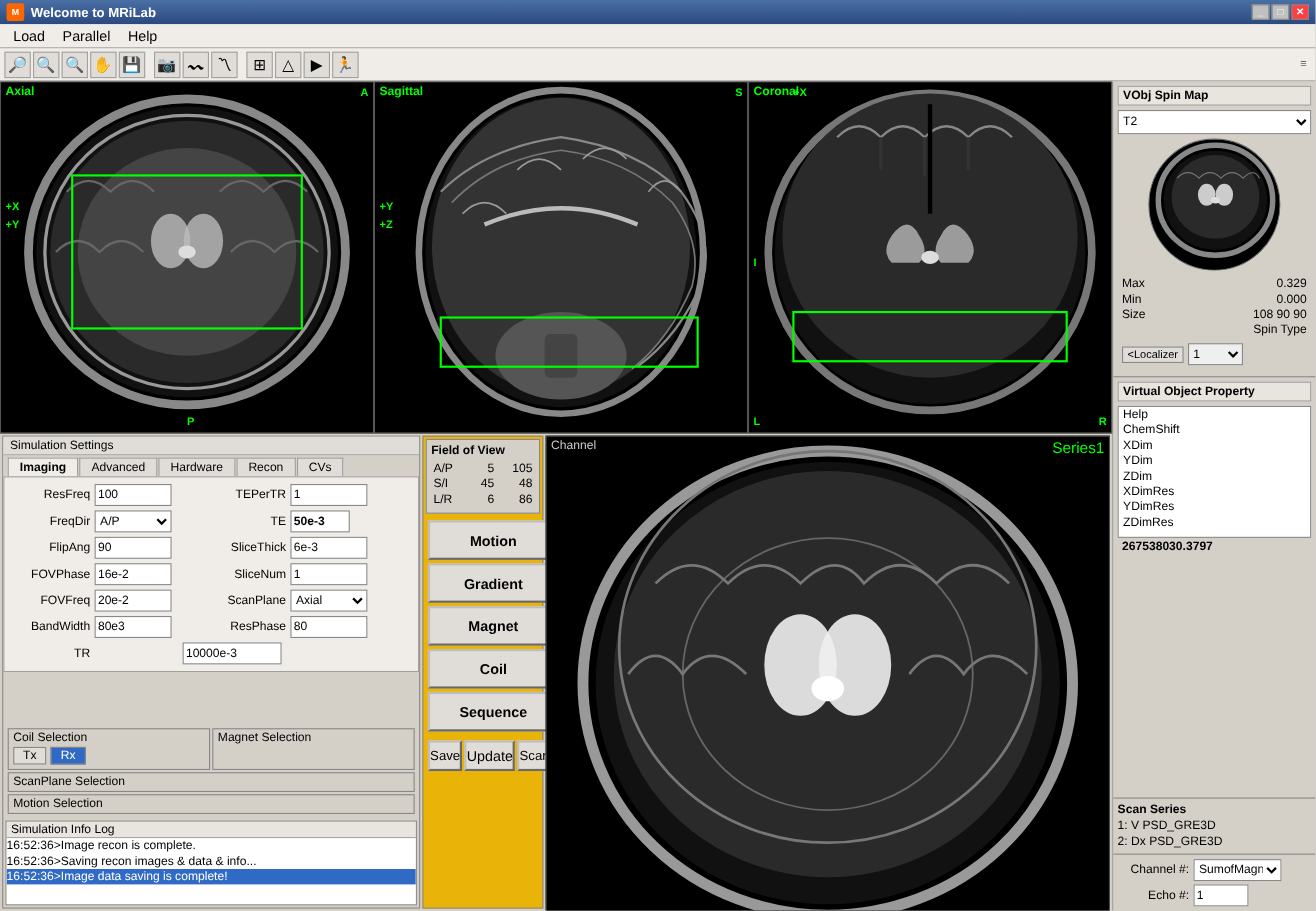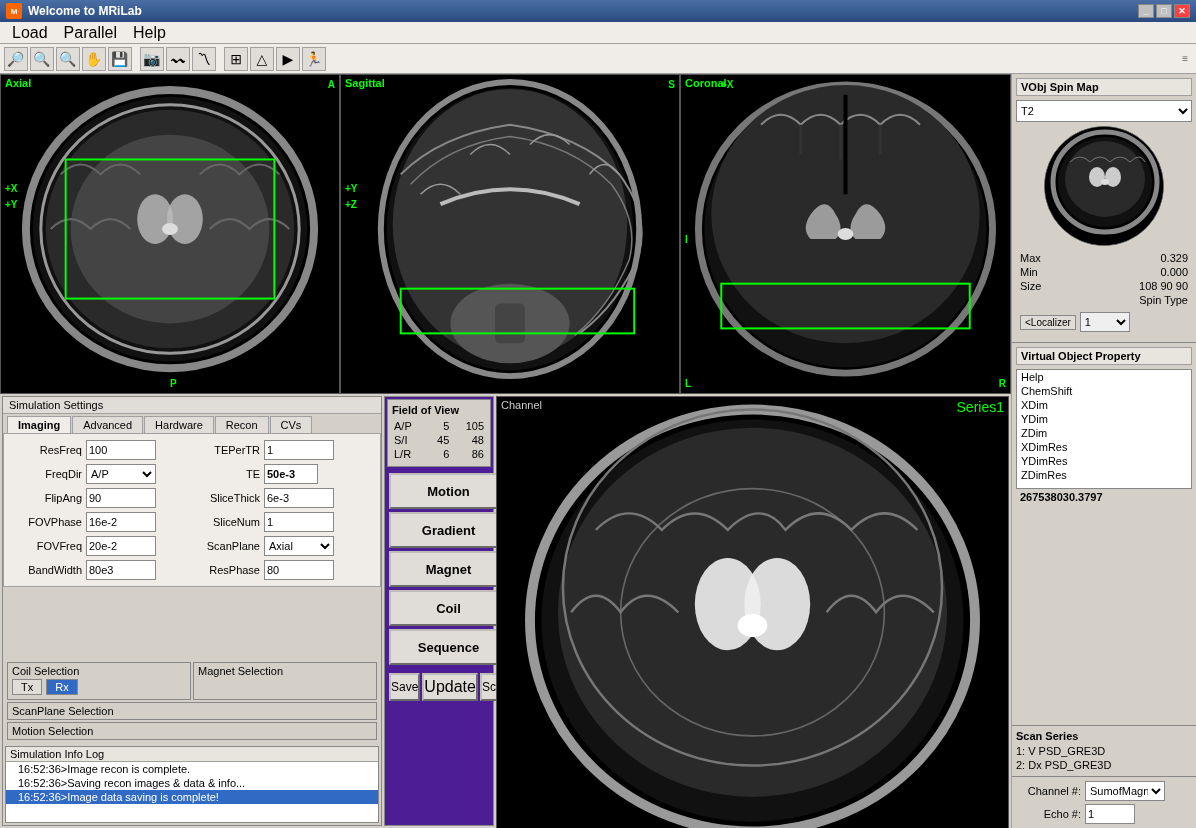--- a/index.html
+++ b/index.html
@@ -8,21 +8,21 @@
     
     #titlebar { background: linear-gradient(to bottom, #4a6fa5, #2a4a7f); color: white; height: 22px; display: flex; align-items: center; padding: 0 6px; font-size: 12px; font-weight: bold; }
     #titlebar .title-icon { width: 16px; height: 16px; background: #ff6600; border-radius: 2px; margin-right: 6px; display: flex; align-items: center; justify-content: center; font-size: 8px; color: white; }
     #titlebar .title-text { flex: 1; }
     #titlebar .title-controls { display: flex; gap: 2px; }
     #titlebar .title-btn { width: 16px; height: 14px; background: #c0c0c0; border: 1px solid #888; font-size: 9px; display: flex; align-items: center; justify-content: center; cursor: pointer; }
     #titlebar .title-btn.close { background: #ff4040; }
 
     
     #menubar { background: #f0ede8; border-bottom: 1px solid #a0a0a0; height: 22px; display: flex; align-items: center; padding: 0 4px; }
-    .menu-item { padding: 2px 8px; cursor: pointer; font-size: 16px; }
+    .menu-item { padding: 2px 8px; cursor: pointer; font-size: 13px; }
 
     
     #toolbar { background: #f0ede8; border-bottom: 1px solid #a0a0a0; height: 30px; display: flex; align-items: center; padding: 2px 4px; gap: 2px; }
     .toolbar-btn { width: 24px; height: 24px; background: #e0ddd8; border: 1px solid #a0a0a0; display: flex; align-items: center; justify-content: center; cursor: pointer; font-size: 14px; }
     .toolbar-separator { width: 4px; height: 24px; }
     .toolbar-end { margin-left: auto; font-size: 10px; color: #666; padding-right: 4px; }
     
     .mri-panel { background: #000; border: 1px solid #555; position: relative; }
     .mri-panel .panel-label { position: absolute; top: 2px; left: 4px; color: #00ff00; font-size: 11px; font-weight: bold; z-index: 10; }
     .mri-panel .axis-label { position: absolute; color: #00ff00; font-size: 10px; font-weight: bold; z-index: 10; }
@@ -73,21 +73,21 @@
 
     
     #preview-panel { flex: 1; background: #000; border: 1px solid #555; position: relative; margin: 2px 0; }
     #preview-panel .panel-label { position: absolute; top: 2px; left: 4px; color: #ccc; font-size: 11px; z-index: 10; }
     #preview-panel .series-label { position: absolute; top: 2px; right: 4px; color: #00ff00; font-size: 11px; z-index: 10; }
 
     
     #sim-log { border: 1px solid #888; margin: 2px; background: #d4d0c8; }
     .log-title { font-size: 11px; padding: 1px 4px; background: #e8e4de; border-bottom: 1px solid #a0a0a0; }
     .log-content { height: 60px; background: white; overflow-y: auto; font-size: 11px; }
-    .log-entry { padding: 1px 12px; }
+    .log-entry { padding: 1px 0; }
     .log-entry.highlight { background: #316ac5; color: white; }
 
     
     #scan-series { border-top: 1px solid #888; padding: 4px; }
     .scan-series-title { font-size: 11px; font-weight: bold; margin-bottom: 2px; }
     .scan-series-item { font-size: 11px; padding: 1px 0; }
 
     
     #channel-echo { padding: 4px; display: flex; flex-direction: column; gap: 3px; }
     .ch-row { display: flex; align-items: center; gap: 4px; font-size: 11px; }
@@ -106,21 +106,21 @@
     ::-webkit-scrollbar { width: 12px; }
     ::-webkit-scrollbar-track { background: #d4d0c8; }
     ::-webkit-scrollbar-thumb { background: #a0a0a0; border: 1px solid #888; }
 
     
     #fov-container { background: #d4d0c8; border: 1px solid #888; margin: 2px 2px 0 0; padding: 4px; }
 
     
     .brain-svg { width: 100%; height: 100%; }
     #sim-left { display: flex; flex-direction: column; width: 380px; }
-    #sim-right-controls { display: flex; flex-direction: column; width: 110px; border: 1px solid #888; margin: 2px 0 2px 0; background: #4c1d95; }
+    #sim-right-controls { display: flex; flex-direction: column; width: 110px; border: 1px solid #888; margin: 2px 0 2px 0; background: #eab308; }
     #middle-preview { display: flex; flex-direction: column; flex: 1; }
   </style>
 </head>
 <body>
 
 <div id="full-layout">
 
   <div id="titlebar">
     <div class="title-icon">M</div>
     <span class="title-text">Welcome to MRiLab</span>
@@ -300,20 +300,24 @@
               <select class="param-select" style="width:70px;">
                 <option>Axial</option><option>Sagittal</option><option>Coronal</option>
               </select>
 
               <span class="param-label">BandWidth</span>
               <input class="param-input" style="width: 70px;" value="80e3">
               <span class="param-label">ResPhase</span>
               <input class="param-input" style="width: 70px;" value="80">
             </div>
 
+            <div style="display:flex; align-items:center; gap:4px; margin-top:4px;">
+              <span style="width:70px; text-align:right; font-size:11px;">TR</span>
+              <input class="param-input" style="width: 90px; margin-left: 80px;" value="10000e-3">
+            </div>
           </div>
 
           <div style="display:flex; flex-wrap:wrap; gap:2px; padding:4px; margin-top:auto;">
 
             <div class="selection-group" style="flex:1; min-width:140px;">
               <div class="selection-group-title">Coil Selection</div>
               <div class="coil-inputs">
                 <div class="coil-btn">Tx</div>
                 <div class="coil-btn active">Rx</div>
               </div>
@@ -370,21 +374,21 @@
           <div id="action-buttons" style="padding:4px; display:flex; flex-direction:column; gap:3px; align-items:stretch;">
             <button class="action-btn">Motion</button>
             <button class="action-btn">Gradient</button>
             <button class="action-btn">Magnet</button>
             <button class="action-btn">Coil</button>
             <button class="action-btn">Sequence</button>
           </div>
 
           <div id="bottom-buttons" style="padding:4px; display:flex; gap:2px;">
             <button class="bottom-btn" style="font-size:12px; background:#e0ddd8; border:2px outset #c0bdb8; cursor:pointer;">Save</button>
-            <button class="bottom-btn" style="font-size:16px; background:#e0ddd8; border:2px outset #c0bdb8; cursor:pointer;text-align:right;">Update</button>
+            <button class="bottom-btn" style="font-size:13px; background:#e0ddd8; border:2px outset #c0bdb8; cursor:pointer;text-align:right;">Update</button>
             <button class="bottom-btn" style="font-size:12px; background:#e0ddd8; border:2px outset #c0bdb8; cursor:pointer;">Scan</button>
           </div>
         </div>
 
         <div id="middle-preview" style="display:flex; flex-direction:column; flex:1;">
 
           <div id="preview-panel" style="flex:1; background:#000; border:1px solid #555; position:relative; margin:2px 2px 0 2px;">
             <span class="panel-label" style="position:absolute;top:2px;left:4px;color:#ccc;font-size:11px;z-index:10;">Channel</span>
             <span class="series-label" style="position:absolute;top:2px;right:4px;color:#00ff00;font-size:14px;z-index:10;">Series1</span>
             

